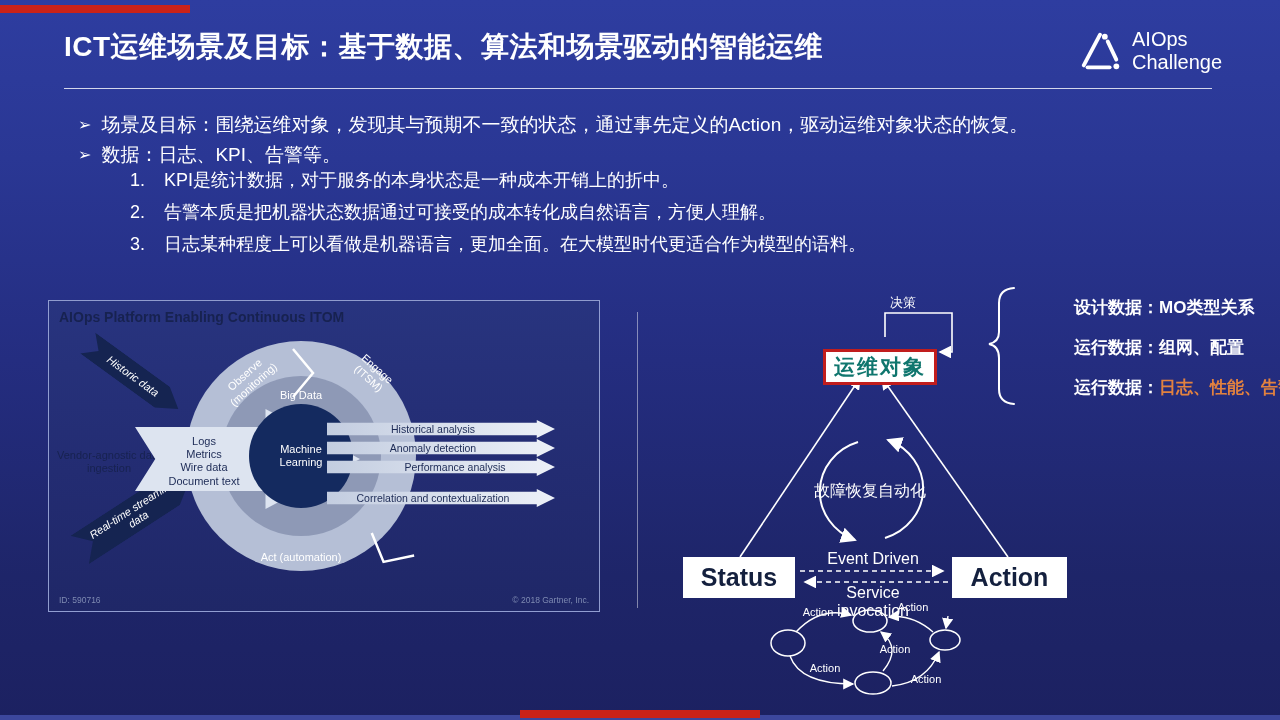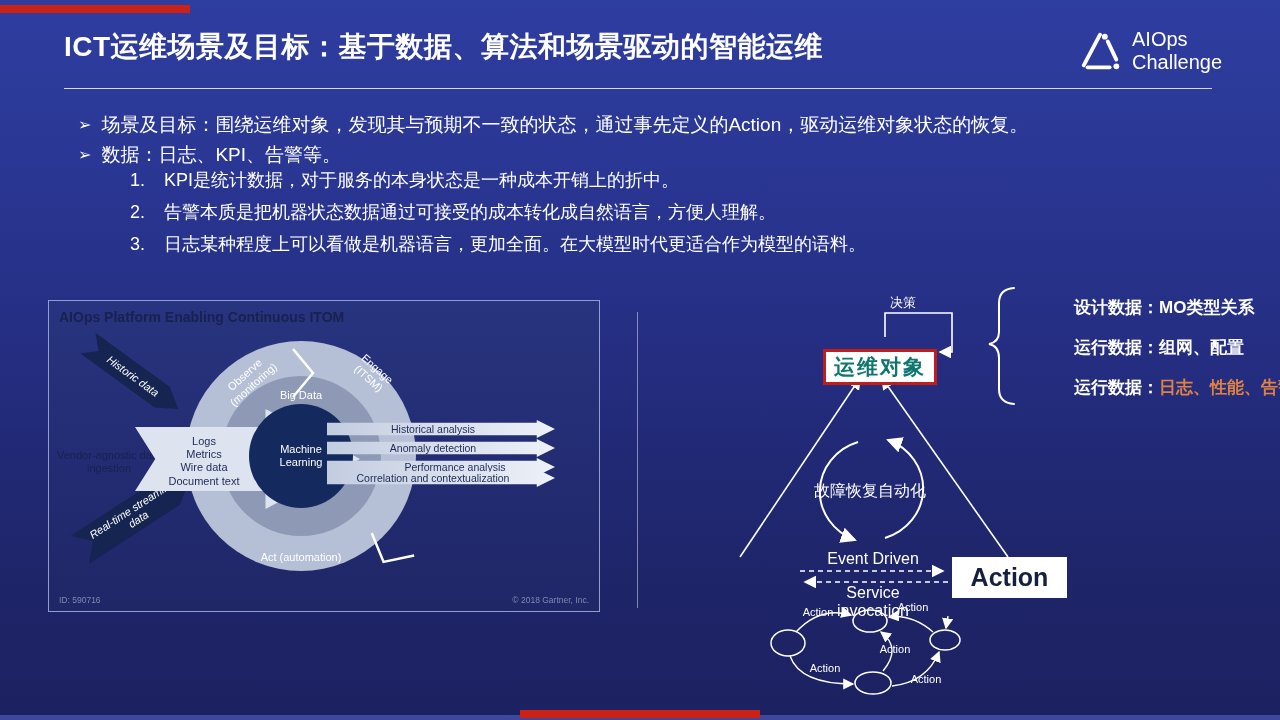--- a/index.html
+++ b/index.html
@@ -144,21 +144,21 @@
       <div>Metrics</div>
       <div>Wire data</div>
       <div>Document text</div>
     </div>
 
     <div class="abs ring-center">Machine Learning</div>
 
     <div class="abs out-arrow" style="top:119px;">Historical analysis</div>
     <div class="abs out-arrow" style="top:138px;">Anomaly detection</div>
     <div class="abs out-arrow" style="top:157px;padding-left:44px;">Performance analysis</div>
-    <div class="abs out-arrow" style="top:168px;">Correlation and contextualization</div>
+    <div class="abs out-arrow" style="top:188px;">Correlation and contextualization</div>
 
     <div class="abs gsmall" style="left:10px;bottom:6px;">ID: 590716</div>
     <div class="abs gsmall" style="right:10px;bottom:6px;">© 2018 Gartner, Inc.</div>
   </div>
 
   <div class="abs vdivider"></div>
 
   <svg class="abs rd-svg" width="640" height="440">
     <defs>
       <marker id="ah" markerWidth="9" markerHeight="8" refX="7" refY="4" orient="auto">
@@ -195,20 +195,21 @@
   </div>
   <div class="abs data-line" style="top:336px;">
     <span>运行数据：</span><span>组网、配置</span>
   </div>
   <div class="abs data-line" style="top:376px;">
     <span>运行数据：</span><span class="orange">日志、性能、告警</span>
   </div>
 
   <div class="abs cycle-label">故障恢复自动化</div>
 
+  <div class="abs white-box" style="left:683px;top:557px;width:112px;height:41px;">Status</div>
   <div class="abs white-box" style="left:952px;top:557px;width:115px;height:41px;">Action</div>
 
   <div class="abs flow-label" style="left:818px;top:550px;width:110px;">Event Driven</div>
   <div class="abs flow-label" style="left:812px;top:584px;width:122px;">Service invocation</div>
 
   <div class="abs state-action" style="left:796px;top:606px;">Action</div>
   <div class="abs state-action" style="left:891px;top:601px;">Action</div>
   <div class="abs state-action" style="left:873px;top:643px;">Action</div>
   <div class="abs state-action" style="left:803px;top:662px;">Action</div>
   <div class="abs state-action" style="left:904px;top:673px;">Action</div>

